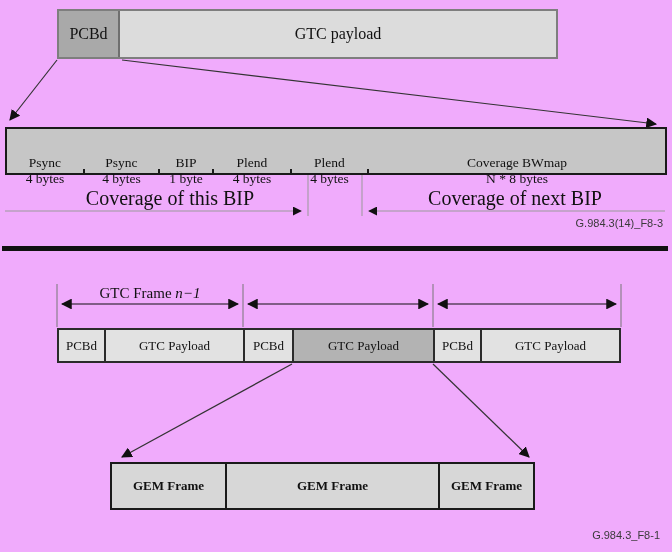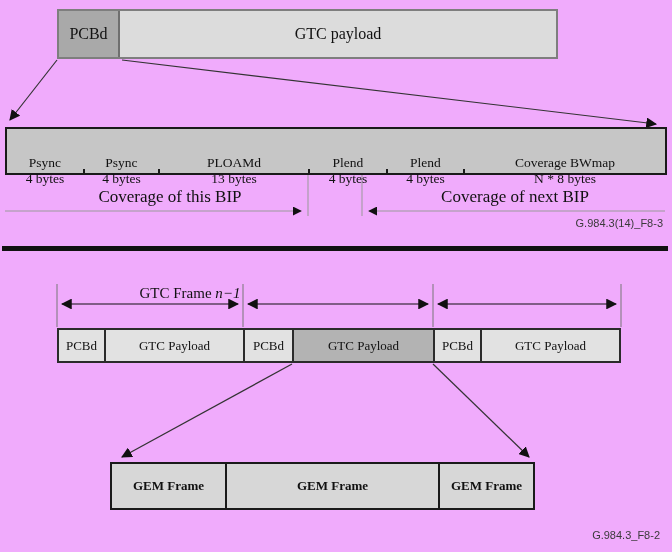--- a/index.html
+++ b/index.html
@@ -27,40 +27,40 @@
     border:2px solid #1a1a1a;box-sizing:border-box;display:flex;z-index:2;background:#c6c6c6;
   }
   .fields-bar .cell{
     box-sizing:border-box;border-right:2px solid #1a1a1a;background:#c6c6c6;
     display:flex;flex-direction:column;align-items:center;justify-content:center;
     font-size:13.5px;line-height:16px;text-align:center;margin-top:40px;
   }
   .fields-bar .cell:last-child{border-right:none;flex:1;}
 
   .cov-label{
-    position:absolute;top:187px;height:16px;font-size:17px;text-align:center;z-index:2;
+    position:absolute;top:187px;height:16px;font-size:20px;text-align:center;z-index:2;
   }
   .cov-this{left:30px;width:280px;}
   .cov-next{left:365px;width:300px;}
 
   .fig-caption{
     position:absolute;font-family:"Liberation Sans","DejaVu Sans",sans-serif;
     font-size:11px;color:#3a3a3a;text-align:right;z-index:2;
   }
   .caption-top{left:463px;top:217px;width:200px;}
   .caption-bottom{left:460px;top:529px;width:200px;}
 
   .separator{position:absolute;left:2px;top:246px;width:666px;height:5px;background:#111;z-index:2;}
 
   
   .frame-label{
     position:absolute;top:285px;height:16px;font-size:15px;text-align:center;z-index:2;white-space:nowrap;
   }
   .frame-label .var{font-style:italic;}
-  .fl-1{left:57px;width:186px;margin-left:40px;}
+  .fl-1{left:57px;width:186px;}
   .fl-2{left:243px;width:190px;}
   .fl-3{left:433px;width:188px;}
 
   .gtc-bar{
     position:absolute;left:57px;top:328px;width:564px;height:35px;
     border:2px solid #2b2b2b;box-sizing:border-box;display:flex;z-index:2;background:#e2e2e2;
   }
   .gtc-bar .cell{
     box-sizing:border-box;border-right:2px solid #2b2b2b;background:#e2e2e2;
     display:flex;align-items:center;justify-content:center;font-size:13px;text-align:center;white-space:nowrap;
@@ -123,23 +123,23 @@
 
   <div class="fields-bar">
     <div class="cell" style="flex:0 0 78px">
       <span>Psync</span>
       <span>4 bytes</span>
     </div>
     <div class="cell" style="flex:0 0 75px">
       <span>Psync</span>
       <span>4 bytes</span>
     </div>
-    <div class="cell" style="flex:0 0 150px">
-      <span>PLOAMd</span>
-      <span>13 bytes</span>
+    <div class="cell" style="flex:0 0 54px">
+      <span>BIP</span>
+      <span>1 byte</span>
     </div>
     <div class="cell" style="flex:0 0 78px">
       <span>Plend</span>
       <span>4 bytes</span>
     </div>
     <div class="cell" style="flex:0 0 77px">
       <span>Plend</span>
       <span>4 bytes</span>
     </div>
     <div class="cell">
@@ -183,15 +183,15 @@
         <span>GEM Frame</span>
       </div>
     <div class="cell" style="flex:0 0 213px">
         <span>GEM Frame</span>
       </div>
     <div class="cell">
         <span>GEM Frame</span>
       </div>
   </div>
 
-  <div class="fig-caption caption-bottom">G.984.3_F8-2</div>
+  <div class="fig-caption caption-bottom">G.984.3_F8-1</div>
 
 </div>
 
 </body></html>

